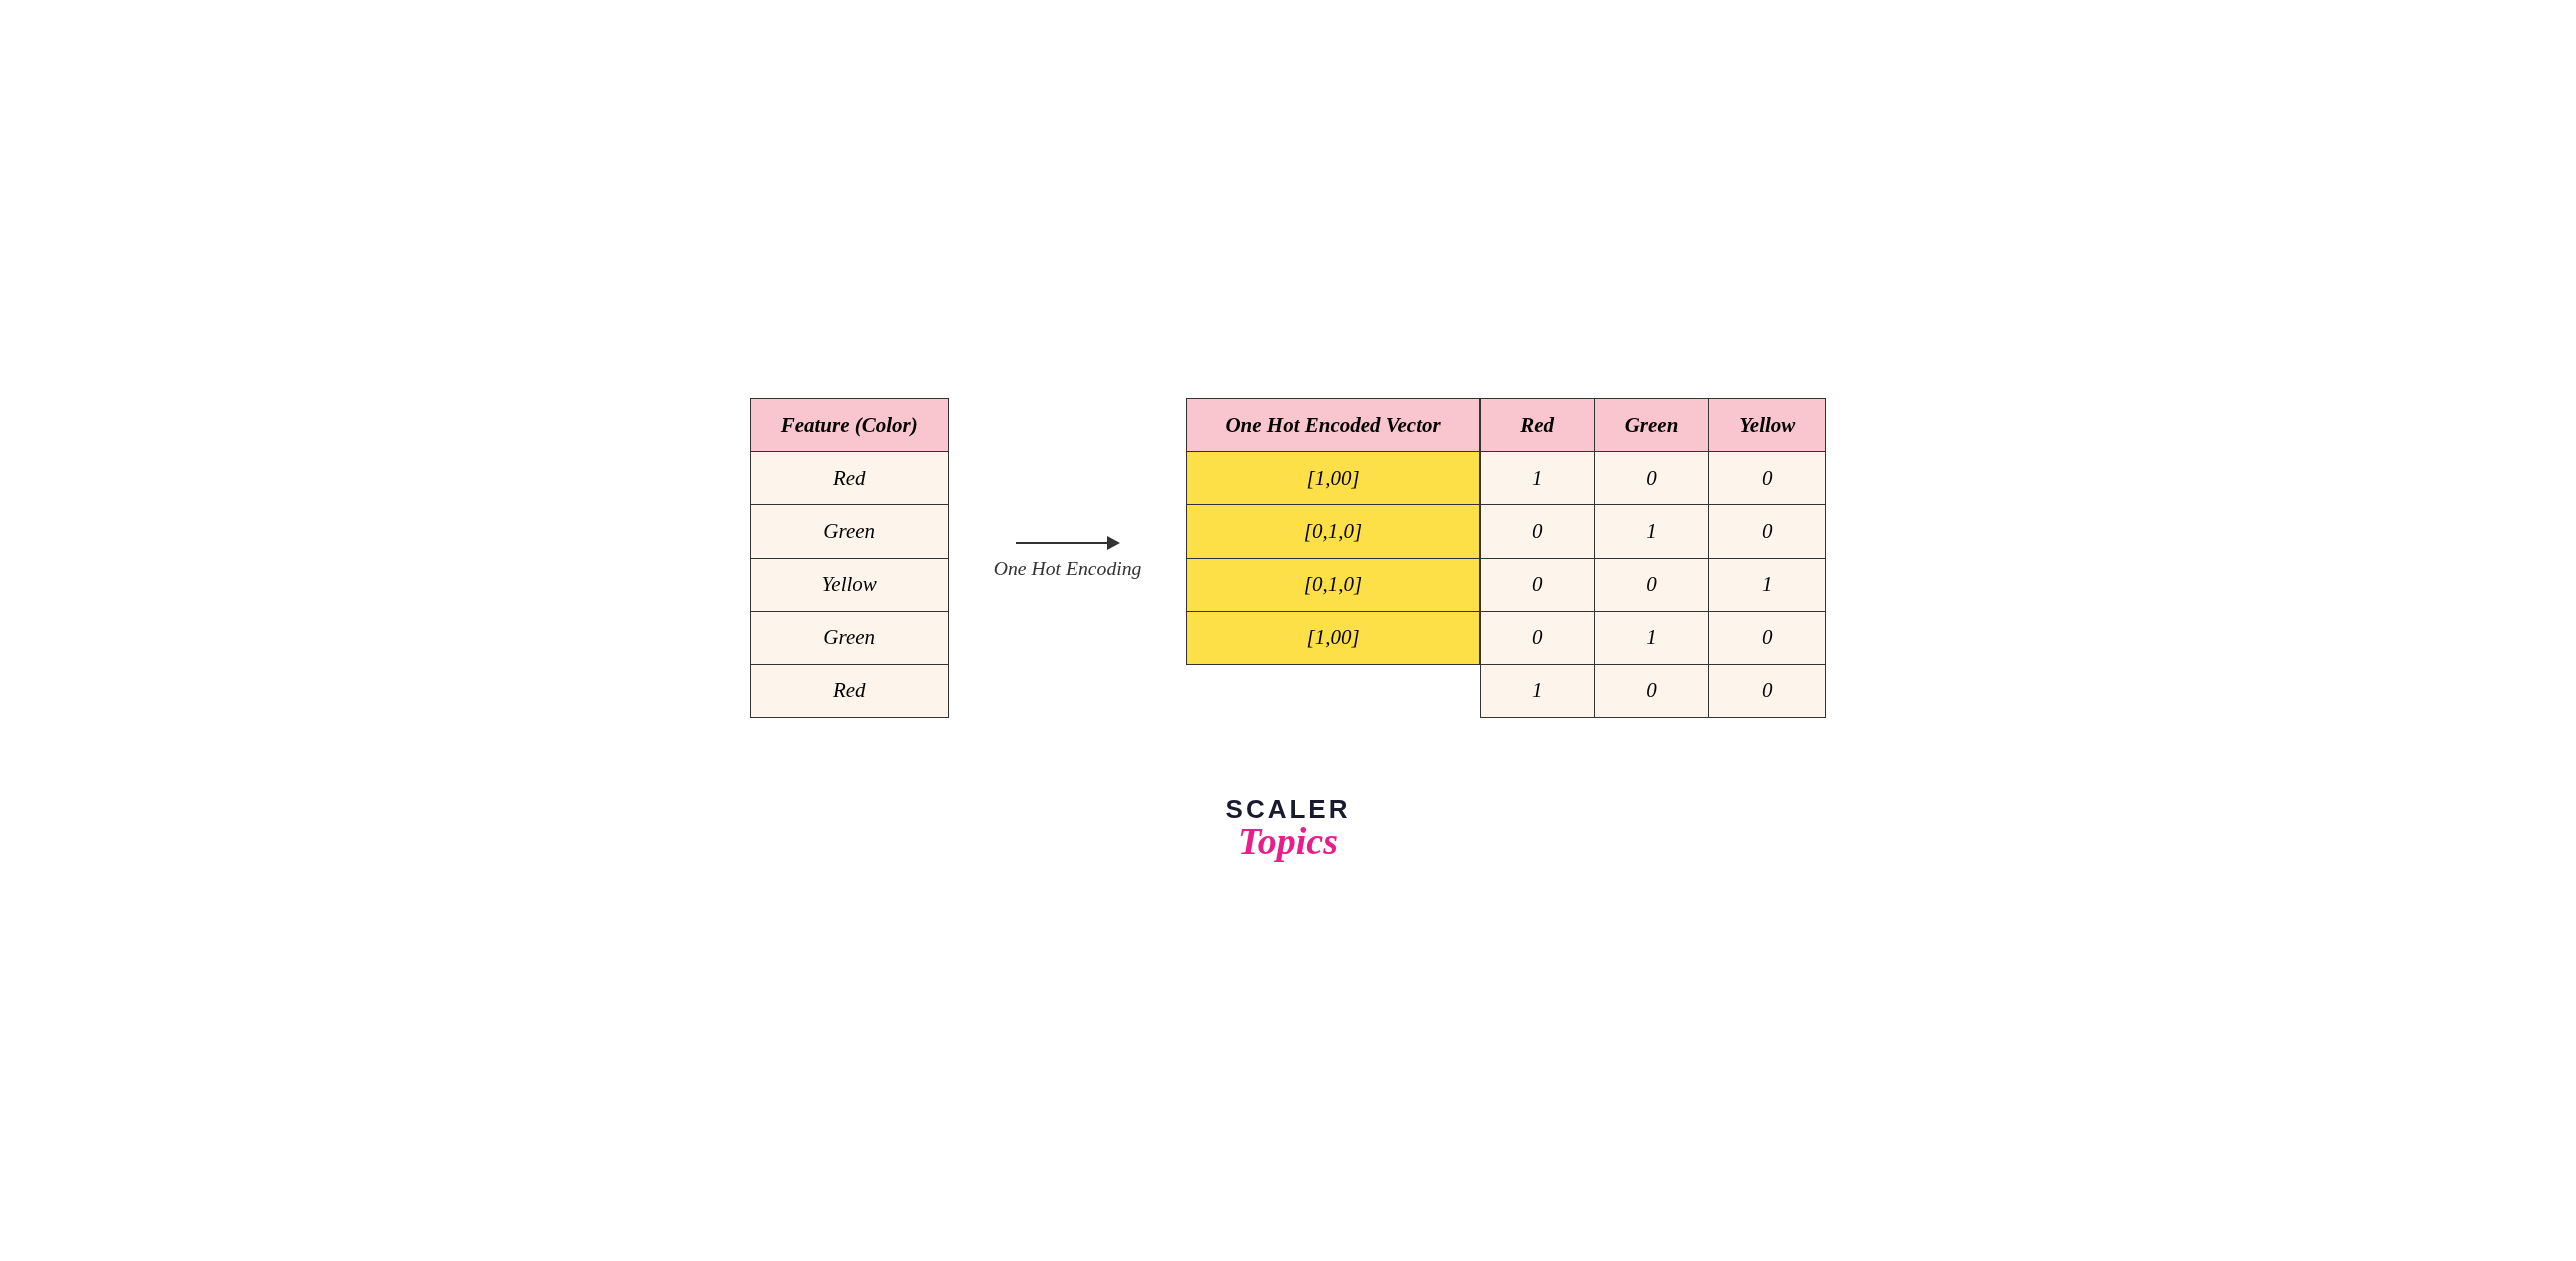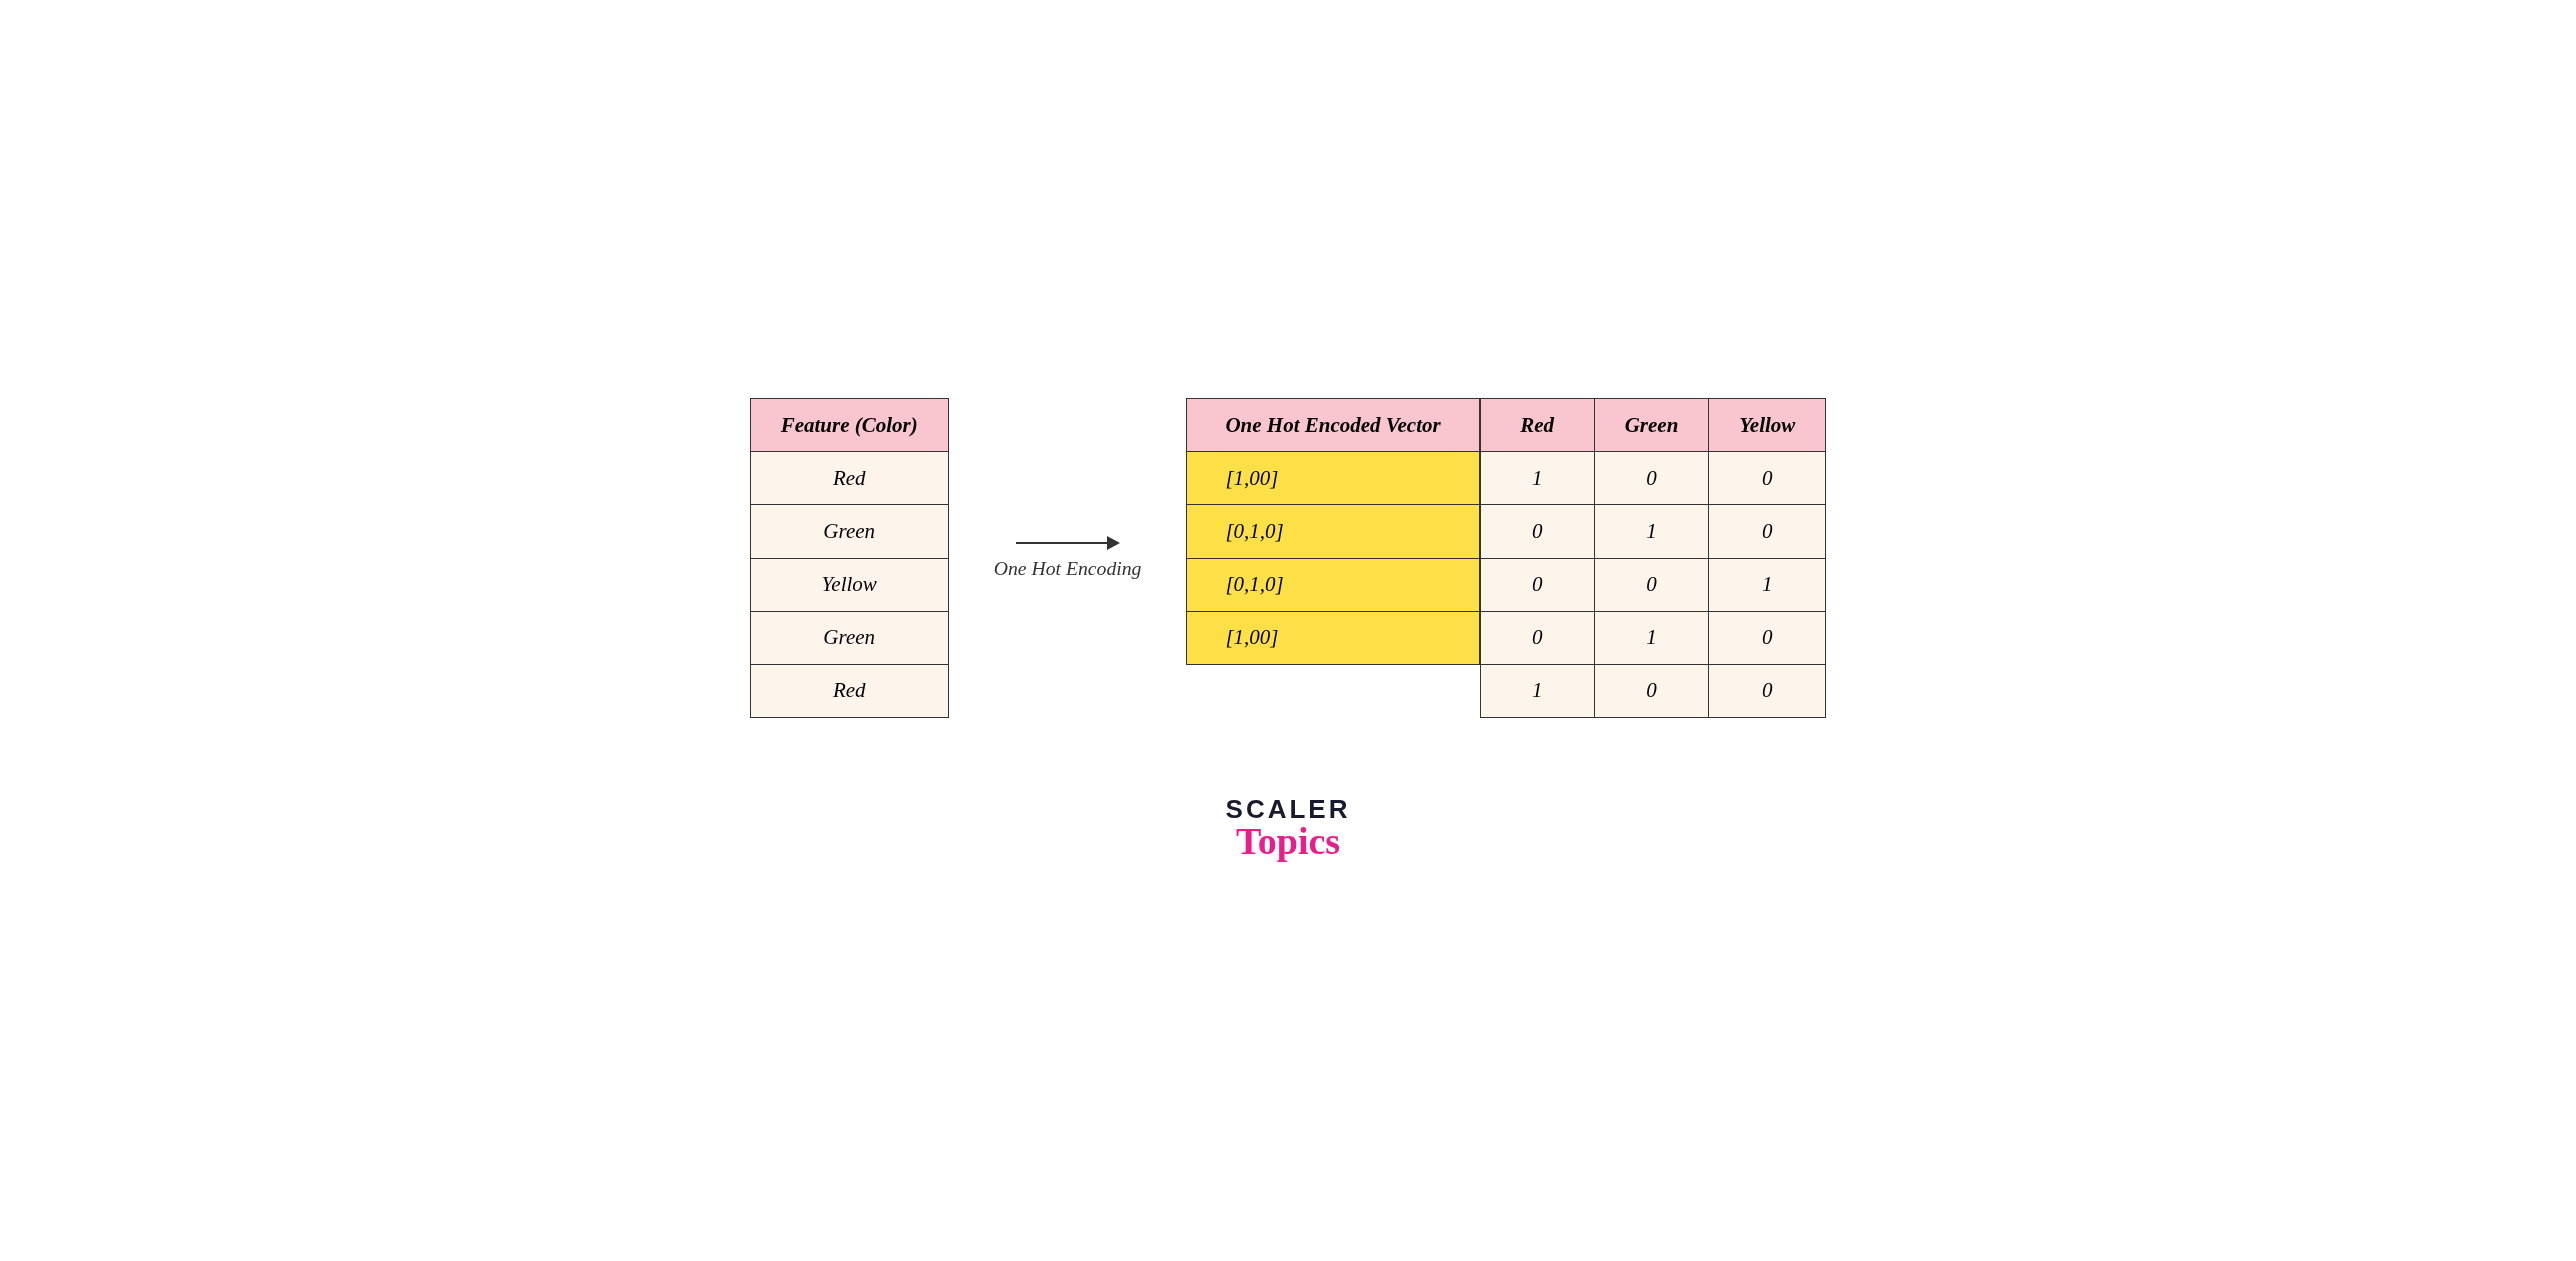--- a/index.html
+++ b/index.html
@@ -43,21 +43,21 @@
     }
 
     .table-feature td {
       background-color: #fdf5ec;
     }
 
     .table-encoded th,
     .table-encoded td {
       border: 1.5px solid #333;
       padding: 13.6px 38px;
-      text-align: left;
+      text-align: center;
       min-width: 227px;
     }
 
     .table-encoded th {
       background-color: #f9c6d0;
       font-weight: bold;
     }
 
     .table-encoded td {
       background-color: #fde047;
@@ -135,20 +135,21 @@
       font-size: 26px;
       color: #1a1a2e;
       letter-spacing: 3px;
       text-transform: uppercase;
     }
 
     .brand-topics {
       font-family: 'Georgia', cursive;
       font-size: 38px;
       color: #e91e8c;
+      font-style: italic;
       font-weight: bold;
       margin-top: -6px;
     }
   </style>
 </head>
 <body>
 
 <div class="main-content">
 
   <table class="table-feature">

